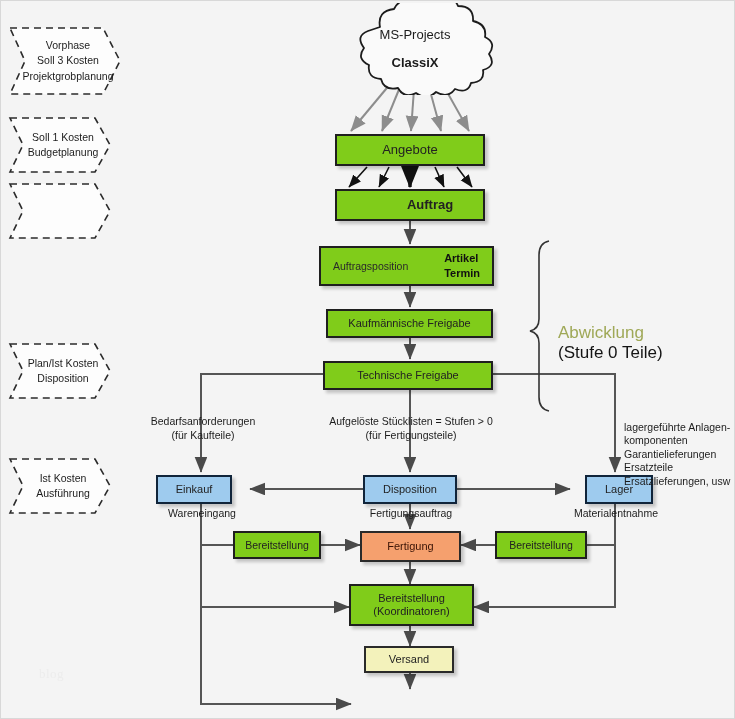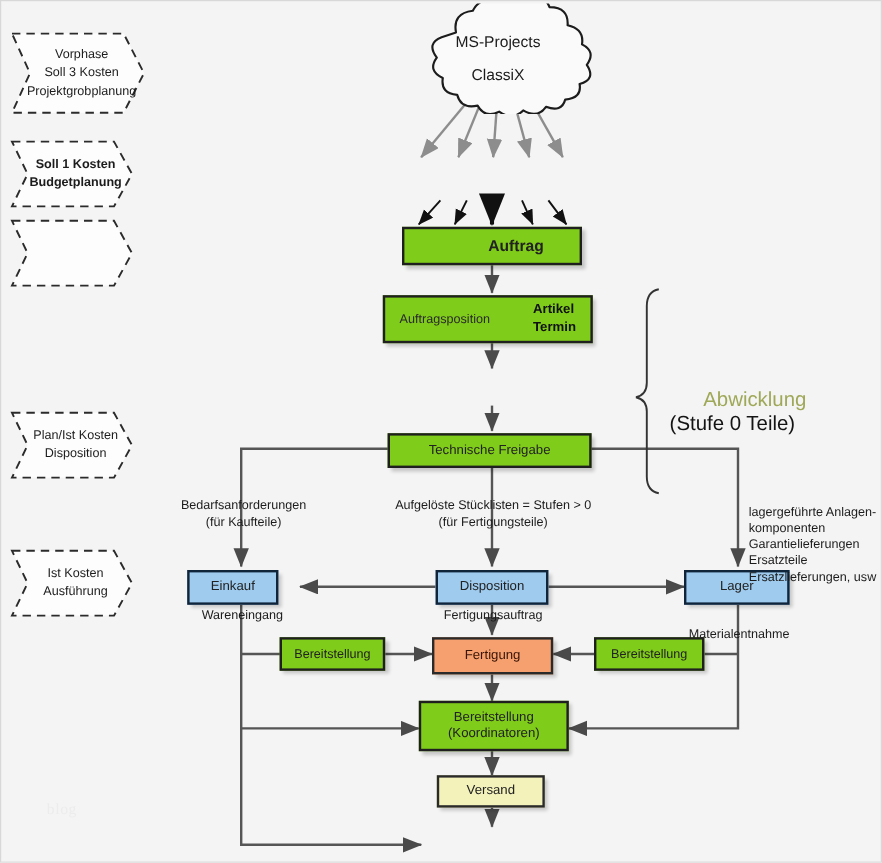--- a/index.html
+++ b/index.html
@@ -36,21 +36,21 @@
   .yellow{background:#f3f2bb;border-color:#2a2a2a;}
   .orange{background:#f5a623;border-color:#6b3f06;color:#3a2205;}
 
   
   .cloud{
     position:absolute;z-index:3;
     display:flex;flex-direction:column;align-items:center;justify-content:center;
   }
   .cloud .c-label{position:absolute;width:100%;text-align:center;font-size:13px;color:#1b1b1b;}
   .cloud .c-label.top{top:24px;}
-  .cloud .c-label.bot{top:52px;font-weight:normal;font-size:13px;}
+  .cloud .c-label.bot{top:52px;font-weight:bold;font-size:13px;}
 
   
   .phase{
     position:absolute;z-index:3;
     box-sizing:border-box;
     display:flex;flex-direction:column;align-items:center;justify-content:center;
     font-size:10.5px;color:#1c1c1c;line-height:1.45;
     text-align:center;
   }
   .phase .pbg{
@@ -60,21 +60,21 @@
 
   .edge-label{
     position:absolute;z-index:4;
     font-size:10.5px;color:#1c1c1c;
     text-align:center;line-height:1.3;
     white-space:nowrap;
   }
   .edge-label.left-al{text-align:left;white-space:normal;}
 
   .brace-label{position:absolute;z-index:4;}
-  .brace-label .bl1{font-size:17px;color:#9fa857;line-height:1.15;margin-left:28px;}
+  .brace-label .bl1{font-size:17px;color:#9fa857;line-height:1.15;}
   .brace-label .bl2{font-size:17px;color:#141414;line-height:1.15;}
 
   .apos{
     position:absolute;z-index:4;
     display:flex;align-items:center;justify-content:space-between;
     width:100%;height:100%;box-sizing:border-box;padding:0 12px;
   }
   .apos .left{font-size:10.5px;color:#2a2a2a;}
   .apos .right{display:flex;flex-direction:column;align-items:flex-start;font-weight:bold;font-size:11px;color:#111;line-height:1.35;}
 
@@ -165,21 +165,21 @@
     <svg class="pbg" viewBox="0 0 116 72" preserveAspectRatio="none">
       <polygon points="3,3 96,3 113,36 96,69 3,69 18,36" fill="#fdfdfd" stroke="#2b2b2b" stroke-width="1.6" stroke-dasharray="7,5"></polygon>
     </svg>
     <div class="ptext">
       <div>Vorphase</div>
       <div>Soll 3 Kosten</div>
       <div>Projektgrobplanung</div>
     </div>
   </div>
 
-  <div class="phase" style="left:6px;top:114px;width:106px;height:60px;font-weight:bold;">
+  <div class="phase" style="left:6px;top:114px;width:106px;height:60px;">
     <svg class="pbg" viewBox="0 0 106 60" preserveAspectRatio="none">
       <polygon points="3,3 88,3 103,30 88,57 3,57 16,30" fill="#fdfdfd" stroke="#2b2b2b" stroke-width="1.6" stroke-dasharray="7,5"></polygon>
     </svg>
     <div class="ptext">
       <div>Soll 1 Kosten</div>
       <div>Budgetplanung</div>
     </div>
   </div>
 
   <div class="phase" style="left:6px;top:180px;width:106px;height:60px;">
@@ -212,49 +212,55 @@
     <svg viewBox="0 0 158 92" width="158" height="92">
       <path d="M44,24 q-3,-16 14,-18 q6,-12 20,-8 q10,-12 24,-3 q14,-6 20,8
                q16,0 15,15 q14,3 12,16 q12,6 4,17 q8,12 -6,16 q2,12 -12,13
                q-3,11 -16,6 q-7,10 -19,3 q-9,9 -20,1 q-12,6 -18,-5
                q-14,3 -17,-9 q-14,-1 -12,-14 q-13,-6 -5,-17 q-9,-12 4,-17 z" fill="#fafafa" stroke="#1c1c1c" stroke-width="1.8" stroke-linejoin="round"></path>
     </svg>
     <div class="c-label top">MS-Projects</div>
     <div class="c-label bot">ClassiX</div>
   </div>
 
+  <div class="node green" style="left:334px;top:133px;width:150px;height:32px;">
+    <span style="font-size:13px;">Angebote</span>
+  </div>
 
   <div class="node green" style="left:334px;top:188px;width:150px;height:32px;">
     <span style="font-size:13px;font-weight:bold;margin-left:40px;">Auftrag</span>
   </div>
 
   <div class="node green" style="left:318px;top:245px;width:175px;height:40px;">
     <div class="apos">
       <span class="left">Auftragsposition</span>
       <span class="right">
         <span>Artikel</span>
         <span>Termin</span>
       </span>
     </div>
   </div>
 
+  <div class="node green" style="left:325px;top:308px;width:167px;height:29px;">
+    <span>Kaufmännische Freigabe</span>
+  </div>
 
   <div class="node green" style="left:322px;top:360px;width:170px;height:29px;">
     <span>Technische Freigabe</span>
   </div>
 
   <div class="node blue" style="left:155px;top:474px;width:76px;height:29px;">
     <span>Einkauf</span>
   </div>
 
   <div class="node blue" style="left:362px;top:474px;width:94px;height:29px;">
     <span>Disposition</span>
   </div>
 
-  <div class="node blue" style="left:569px;top:474px;width:88px;height:29px;">
+  <div class="node blue" style="left:584px;top:474px;width:68px;height:29px;">
     <span>Lager</span>
   </div>
 
   <div class="node green" style="left:232px;top:530px;width:88px;height:28px;">
     <span style="font-size:10.5px;">Bereitstellung</span>
   </div>
 
   <div class="node salmon" style="left:359px;top:530px;width:101px;height:31px;">
     <span>Fertigung</span>
   </div>
@@ -286,21 +292,21 @@
   </div>
 
   <div class="edge-label" style="left:150px;top:506px;width:102px;">
     <span>Wareneingang</span>
   </div>
 
   <div class="edge-label" style="left:352px;top:506px;width:116px;">
     <span>Fertigungsauftrag</span>
   </div>
 
-  <div class="edge-label" style="left:557px;top:506px;width:116px;margin-top:16px;">
+  <div class="edge-label" style="left:557px;top:506px;width:116px;">
     <span>Materialentnahme</span>
   </div>
 
   <div class="edge-label left-al" style="left:623px;top:420px;width:118px;line-height:1.28;">
     <div>lagergeführte Anlagen-</div>
     <div>komponenten</div>
     <div>Garantielieferungen</div>
     <div>Ersatzteile</div>
     <div>Ersatzlieferungen, usw</div>
   </div>

